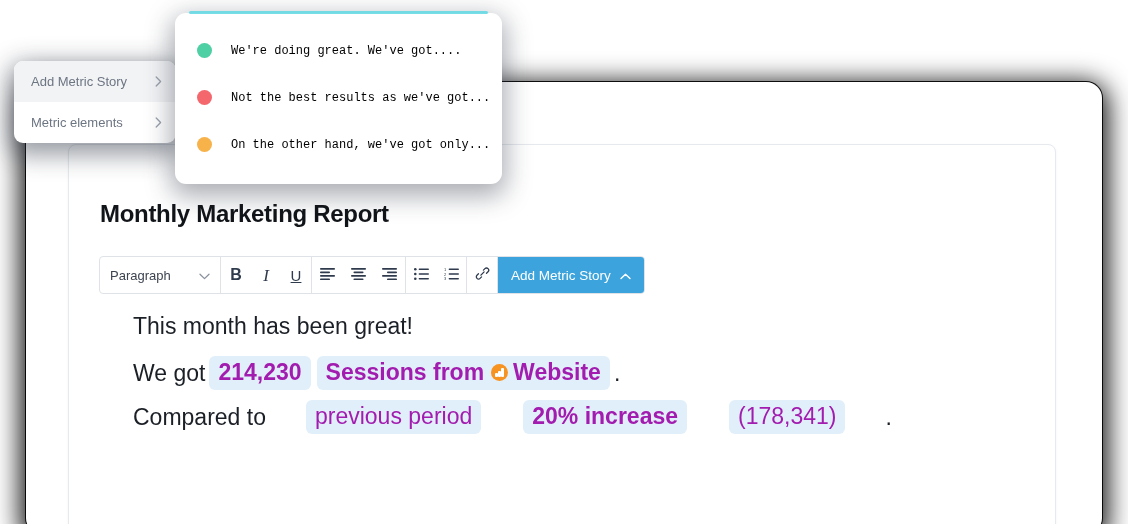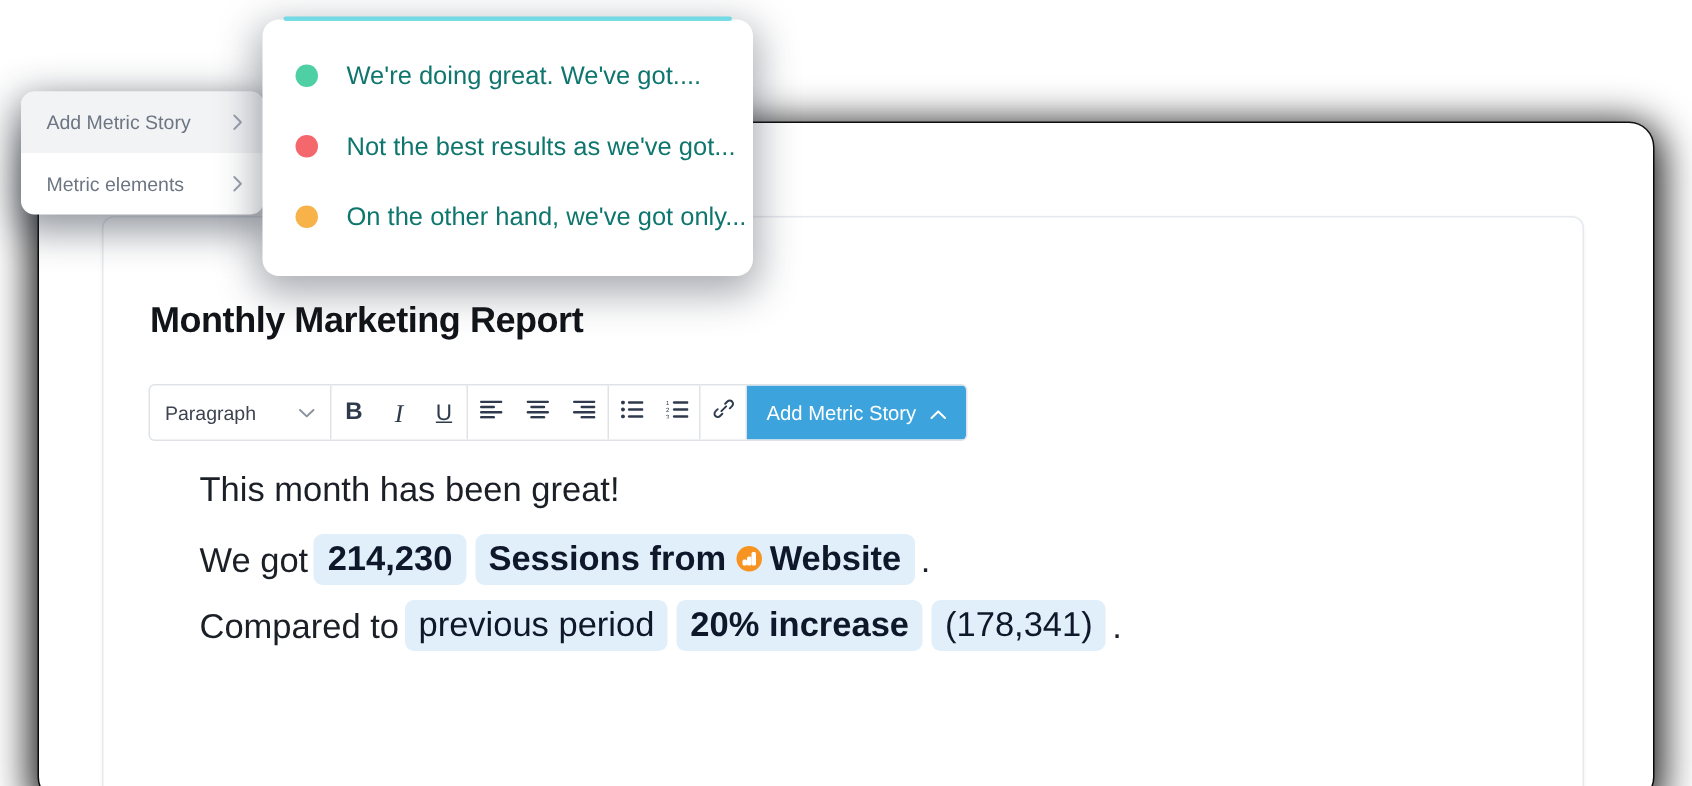--- a/index.html
+++ b/index.html
@@ -127,30 +127,30 @@
     left: 100px;
     font-size: 23px;
     color: #1b1f26;
     white-space: nowrap;
     display: flex;
     align-items: center;
     margin-left: 32px;
   }
   #line-1 { top: 313px; }
   #line-2 { top: 356px; }
-  #line-3 { top: 400px; }
+  #line-3 { top: 400px; gap: 36px; }
 
   .tok {
     display: inline-flex;
     align-items: center;
     background: #e1effa;
     border-radius: 6px;
     padding: 3px 9px 4px 9px;
     margin: 0 3px;
-    color: #0f172a;
+    color: #a21caf;
   }
   .tok.bold { font-weight: bold; }
   .plain { padding: 0 1px; }
 
   .ga-icon {
     display: inline-block;
     width: 17px;
     height: 17px;
     border-radius: 50%;
     background: #f79320;
@@ -224,23 +224,24 @@
     cursor: pointer;
   }
   .story-dot {
     width: 15px;
     height: 15px;
     border-radius: 50%;
     flex: 0 0 auto;
     margin-right: 19px;
   }
   .story-text {
-    font-size: 17px;
-    color: #0f766e;
+    font-size: 12px;
+    color: #000000;
     white-space: nowrap;
+    font-family: Liberation Mono, monospace;
   }
 </style>
 </head>
 <body>
 
 <div id="doc-panel"></div>
 
 <div id="editor-card"></div>
 
 <div id="page-title">Monthly Marketing Report</div>

